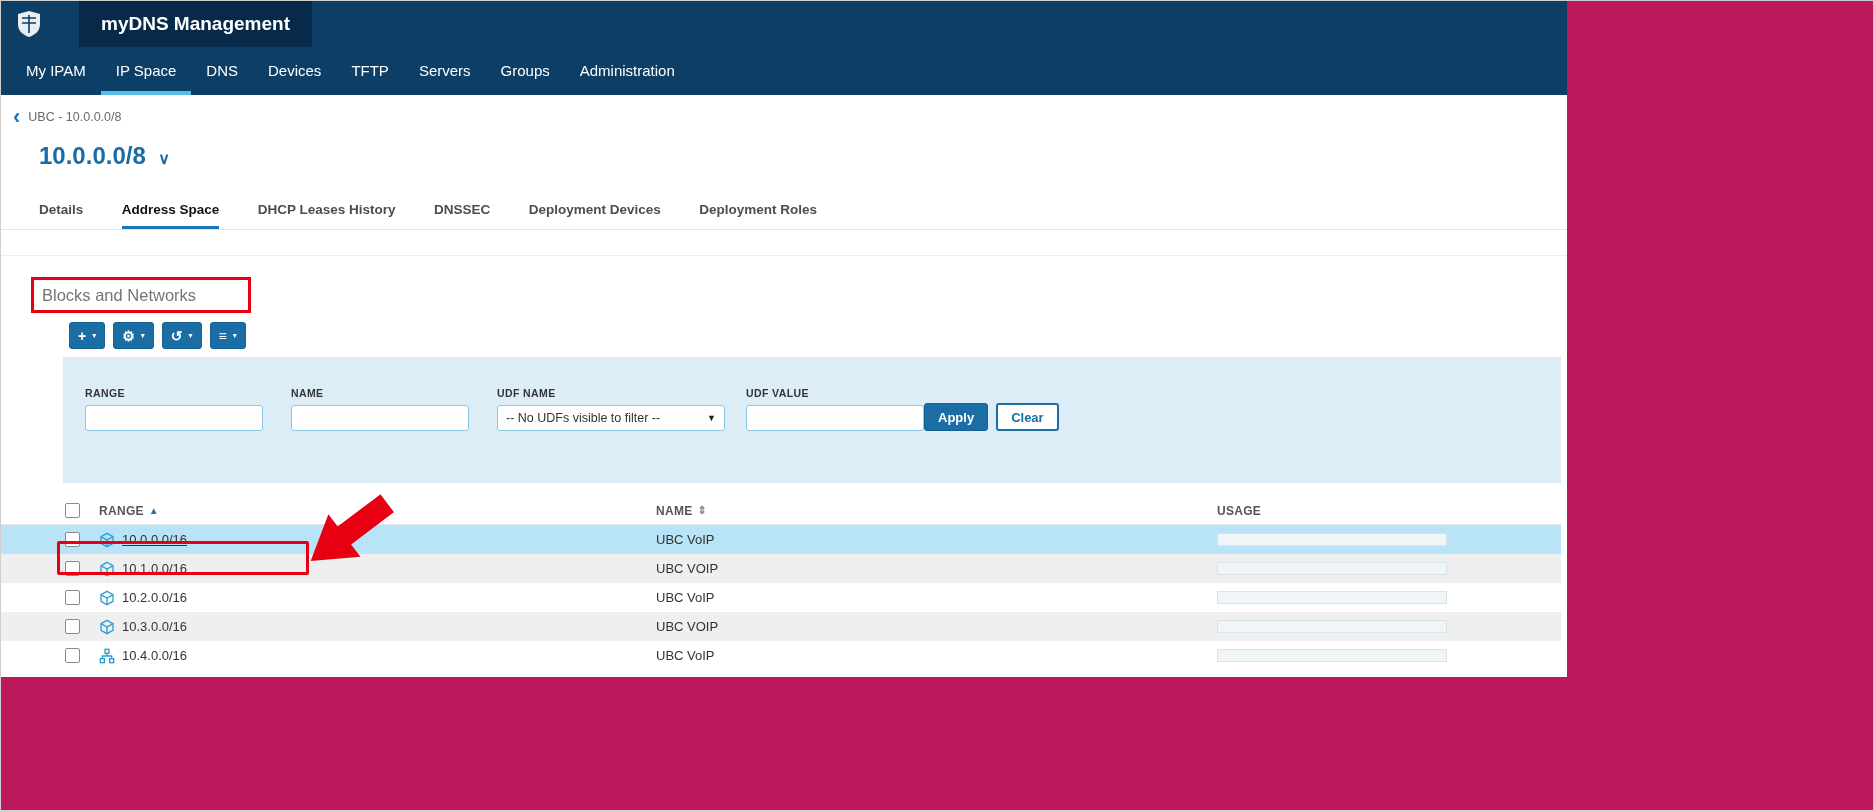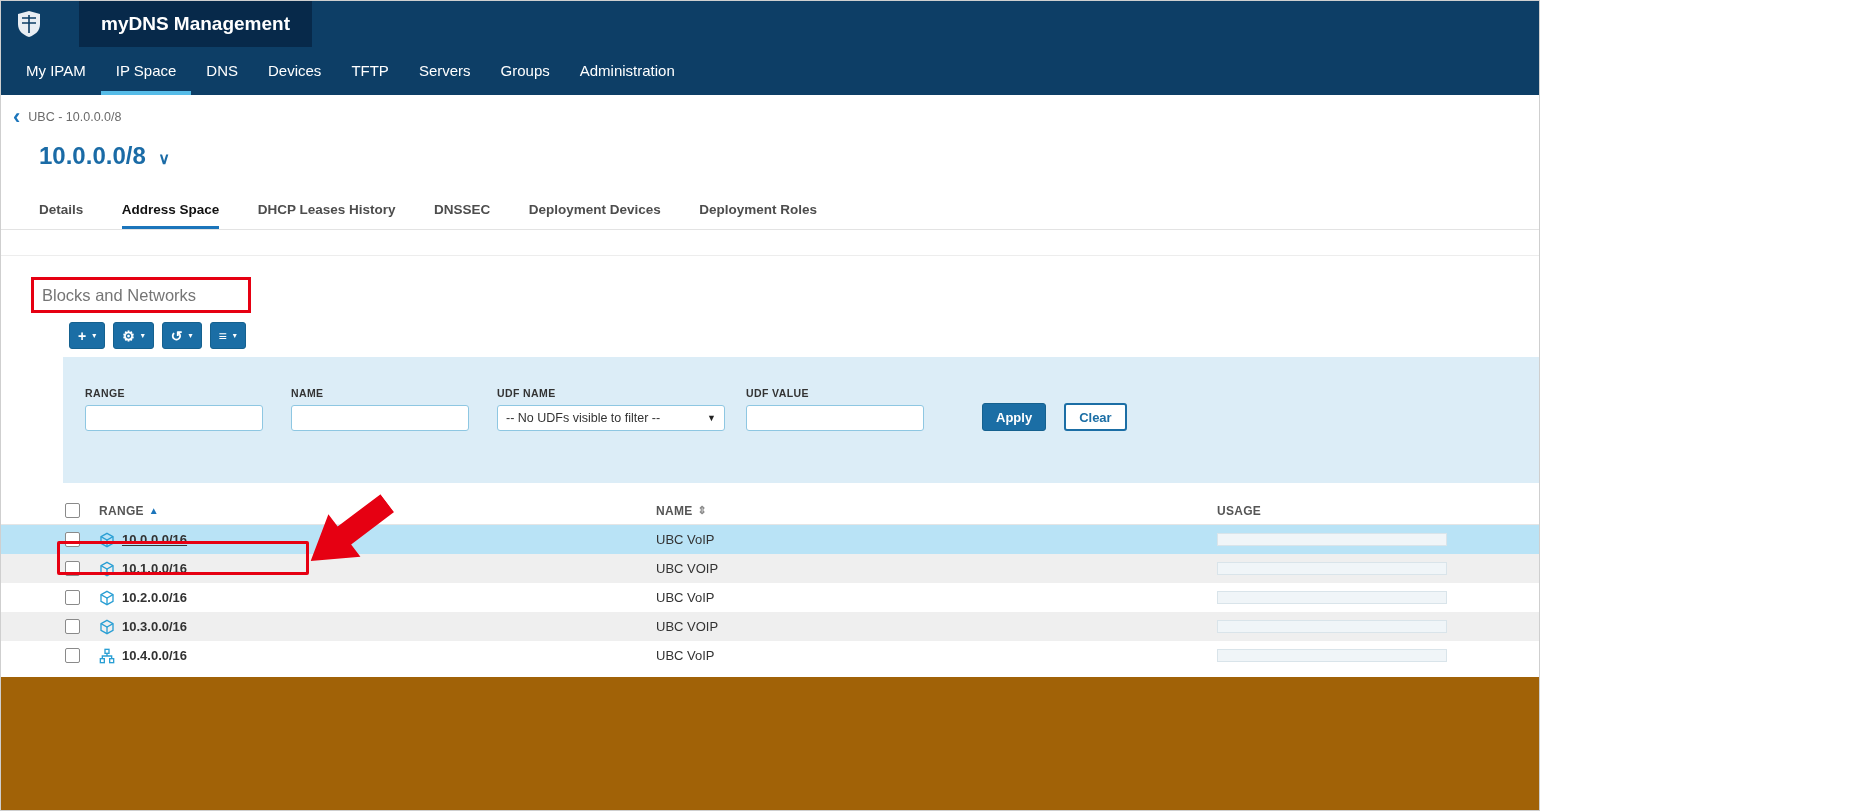--- a/index.html
+++ b/index.html
@@ -1,17 +1,17 @@
 <!DOCTYPE html>
 <html><head>
 <meta charset="utf-8">
 <style>
   * { margin:0; padding:0; box-sizing:border-box; }
   body { background:#fff; font-family:"Liberation Sans", sans-serif; }
-  .canvas { position:relative; width:1540px; height:811px; background:#a16207; border:1px solid #cfcfcf; overflow:hidden; }
+  .canvas { position:relative; width:1874px; height:811px; background:#be185d; border:1px solid #cfcfcf; overflow:hidden; }
   .ui { position:absolute; left:0; top:0; width:1566px; height:676px; background:#fff; overflow:hidden; }
 
   
   .topbar { height:46px; background:#0d3e66; display:flex; align-items:center; }
   .logo { margin-left:16px; display:flex; align-items:center; }
   .app-title { margin-left:38px; height:46px; line-height:46px; padding:0 22px; background:#07294a; color:#fff; font-size:19px; font-weight:bold; }
 
   
   .navbar { height:48px; background:#0d3e66; display:flex; align-items:stretch; padding-left:10px; }
   .nav-item { color:#fff; font-size:15px; line-height:48px; padding:0 15px; cursor:pointer; }
@@ -46,36 +46,36 @@
   .tb-caret { font-size:8px; line-height:1; }
 
   
   .filter-panel { margin:8px 0 0 62px; width:1498px; height:126px; background:#dcedf7; padding:10px 0 0 22px; }
   .filter-row { display:flex; align-items:flex-end; }
   .f-group { display:flex; flex-direction:column; margin-right:28px; }
   .f-label { font-size:10.5px; font-weight:bold; color:#333; letter-spacing:0.4px; margin-bottom:6px; }
   .f-input { width:178px; height:26px; border:1px solid #8ec7e2; border-radius:3px; background:#fff; padding:0 6px; font-size:13px; font-family:"Liberation Sans", sans-serif; }
   .f-select { width:228px; height:26px; border:1px solid #8ec7e2; border-radius:3px; background:#fff; display:flex; align-items:center; justify-content:space-between; padding:0 8px; font-size:12.5px; color:#333; cursor:pointer; margin-right:21px; }
   .f-select .sel-caret { font-size:9px; color:#222; }
-  .f-actions { display:flex; gap:18px; margin-left:58px; margin-bottom:0; }
+  .f-actions { display:flex; gap:8px; margin-bottom:0; }
   .btn-apply { background:#1b6ea5; border:1px solid #15618f; border-radius:3px; color:#fff; font-size:13px; font-weight:bold; height:28px; padding:0 13px; cursor:pointer; font-family:"Liberation Sans", sans-serif; }
   .btn-clear { background:#fff; border:2px solid #1b6ea5; border-radius:3px; color:#1b6ea5; font-size:13px; font-weight:bold; height:28px; padding:0 13px; cursor:pointer; font-family:"Liberation Sans", sans-serif; }
 
   
   .table { margin-top:14px; width:1560px; }
   .t-row { display:grid; grid-template-columns:34px 557px 561px 1fr; align-items:center; padding-left:64px; height:29px; }
   .t-header { height:28px; border-bottom:1px solid #e5e5e5; }
   .t-header .hdr { font-size:12px; font-weight:bold; color:#555; letter-spacing:0.3px; display:flex; align-items:center; gap:5px; cursor:pointer; }
   .sort-asc { color:#1b75bb; font-size:10px; }
   .sort-both { color:#888; font-size:11px; }
   .cb { width:15px; height:15px; border:1.5px solid #8a8a8a; border-radius:2px; background:#fff; cursor:pointer; }
   .row-sel { background:#b9e3f6; }
   .row-alt { background:#efefef; }
   .range-cell { display:flex; align-items:center; gap:7px; }
-  .range-text { font-size:13px; color:#333; cursor:pointer;font-weight:bold; }
+  .range-text { font-size:13px; color:#333; cursor:pointer; }
   .range-text.u { text-decoration:underline; }
   .name-cell { font-size:13px; color:#333; }
   .usage-bar { width:230px; height:13px; background:#f0f5f8; border:1px solid #d9e4ea; }
   .usage-fill { height:100%; background:#47b7e9; width:0; }
 
   
   .annotation { position:absolute; pointer-events:none; }
   .anno-rect { border:3px solid #e60012; border-radius:2px; }
   .anno-arrow svg { display:block; transform:rotate(143deg); }
 </style>

